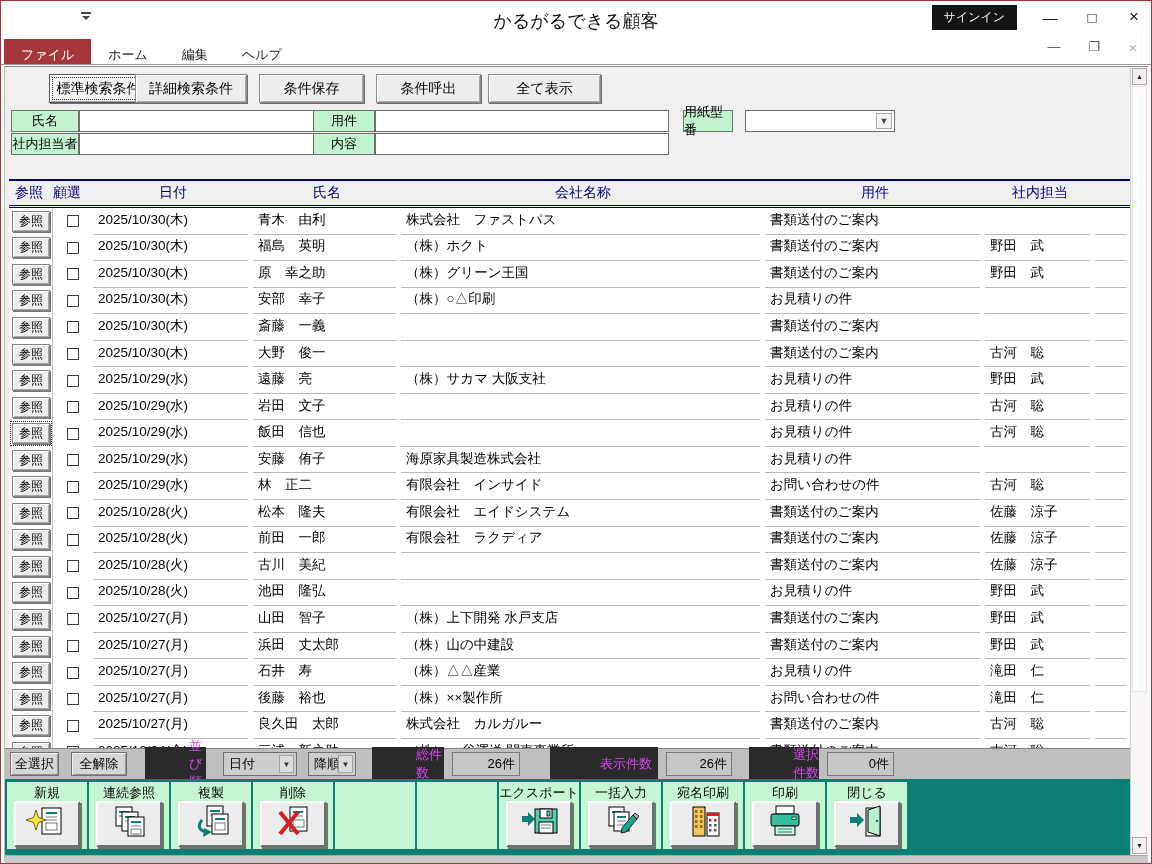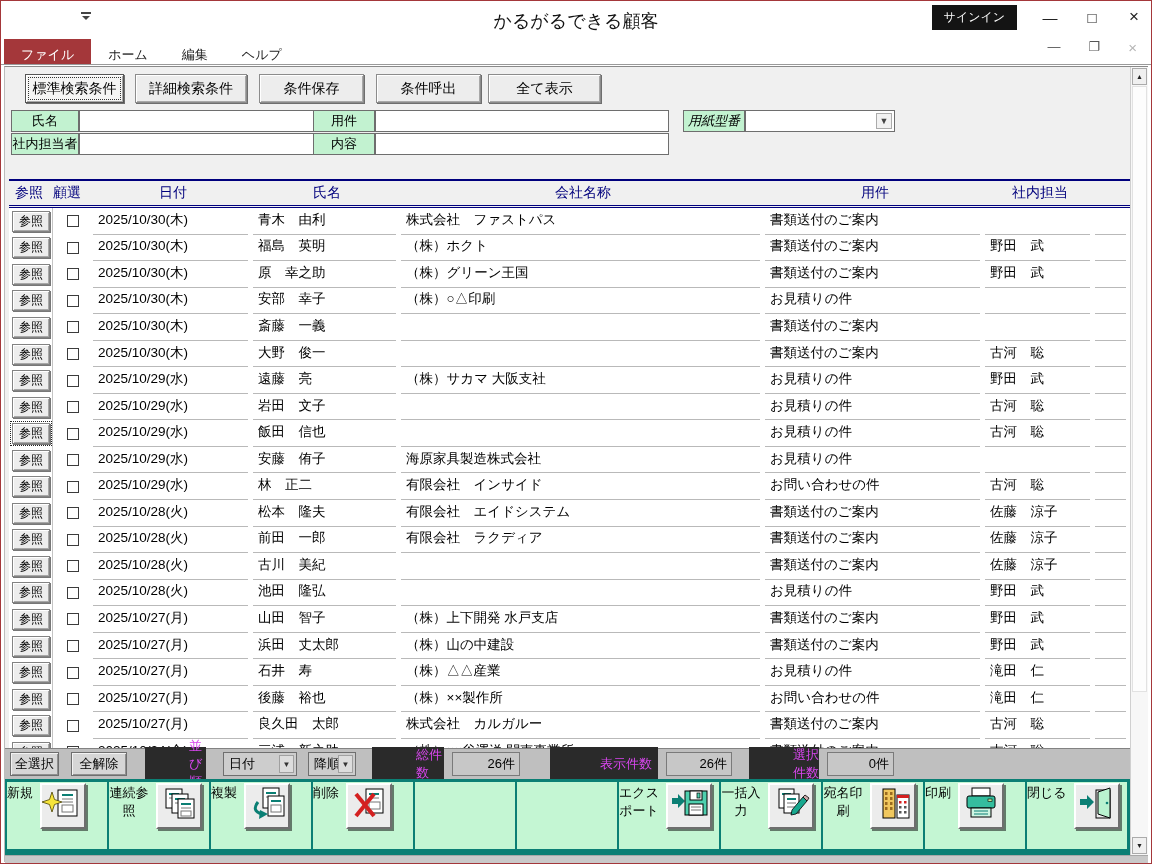--- a/index.html
+++ b/index.html
@@ -68,21 +68,21 @@
           font-size:13px; color:#000; font-family:inherit; }
   .dlabel { height:35px; background:#2A2A2A; color:#d946ef; display:flex; align-items:center; justify-content:center;padding-left:44px; }
   .vbox { height:24px; background:#C7C7C7; border:1px solid #7a7a7a; display:flex; align-items:center; justify-content:flex-end;
           padding-right:4px; color:#000; }
   .fcombo { height:24px; background:#CDCDCD; border:1px solid #6f6f6f; display:flex; align-items:center; padding-left:5px; position:relative; color:#000; }
   .fcombo .arr { position:absolute; right:2px; top:2px; bottom:2px; width:15px; background:#DDDDDD; border:1px solid #a0a0a0;
                  display:flex; align-items:center; justify-content:center; font-size:8px; color:#333; }
 
   
   .toolbar { position:absolute; left:0; top:712px; width:1126px; height:76px; background:#0B7F74; display:flex; gap:2px; padding:3px 2px 6px 2px; }
-  .tcell { width:100px; background:#C4F6D3; display:flex; flex-direction:row; }
+  .tcell { width:80px; background:#C4F6D3; display:flex; flex-direction:column; }
   .tcell .tlabel { height:18px; font-size:13px; color:#000; text-align:center; padding-top:2px; }
   .tcell .tbtn { margin:1px 7px 2px 7px; height:46px; background:#ECECEC;
                  border-top:2px solid #fff; border-left:2px solid #fff; border-right:2px solid #6e6e6e; border-bottom:2px solid #6e6e6e;
                  box-shadow:2px 2px 0 rgba(20,20,20,.55); display:flex; align-items:center; justify-content:center; cursor:default; }
   .statusbar { position:absolute; left:0; top:788px; width:100%; height:11px; background:#C9C9C9; border-top:1px solid #a8a8a8; }
 
   
   .vscroll { position:absolute; right:0; top:0; width:18px; height:788px; background:#F7F7F7; border-left:1px solid #d0d0d0; }
   .sb-btn { position:absolute; left:1px; width:15px; height:17px; background:#F0F0F0; border:1px solid #ababab;
             display:flex; align-items:center; justify-content:center; font-size:7px; color:#222; }
@@ -114,39 +114,39 @@
     </div>
     <div class="mb-right">
       <span class="cbtn">—</span>
       <span class="cbtn">❐</span>
       <span class="cbtn dim" style="font-size:15px;">×</span>
     </div>
   </div>
 
   <div class="main">
 
-    <button class="sbtn active" style="left:20px;  width:99px;">標準検索条件</button>
+    <button class="sbtn active" style="left:44px;  width:99px;">標準検索条件</button>
     <button class="sbtn" style="left:130px; width:112px;">詳細検索条件</button>
     <button class="sbtn" style="left:254px; width:105px;">条件保存</button>
     <button class="sbtn" style="left:371px; width:105px;">条件呼出</button>
     <button class="sbtn" style="left:483px; width:113px;">全て表示</button>
 
     <div class="flabel" style="left:6px; top:43px; width:68px;">氏名</div>
     <input class="finput" style="left: 74px; top: 43px; width: 254px;" value="">
     <div class="flabel" style="left:6px; top:66px; width:68px;">社内担当者</div>
     <div class="finput" style="left:74px; top:66px; width:254px;">
       <span class="combo-arrow">▼</span>
     </div>
 
     <div class="flabel" style="left:308px; top:43px; width:62px;">用件</div>
     <input class="finput" style="left: 370px; top: 43px; width: 294px;" value="">
     <div class="flabel" style="left:308px; top:66px; width:62px;">内容</div>
     <input class="finput" style="left: 370px; top: 66px; width: 294px;" value="">
 
-    <div class="flabel" style="left:678px; top:43px; width:62px;font-style:italic;">用紙型番</div>
+    <div class="flabel" style="left:678px; top:43px; width:50px;">用紙型番</div>
     <div class="finput" style="left:740px; top:43px; width:150px;">
       <span class="combo-arrow">▼</span>
     </div>
 
     <div class="thead grid">
       <span class="h-ref">参照</span>
       <span class="h-kosen">顧選</span>
       <span>日付</span>
       <span>氏名</span>
       <span>会社名称</span>

